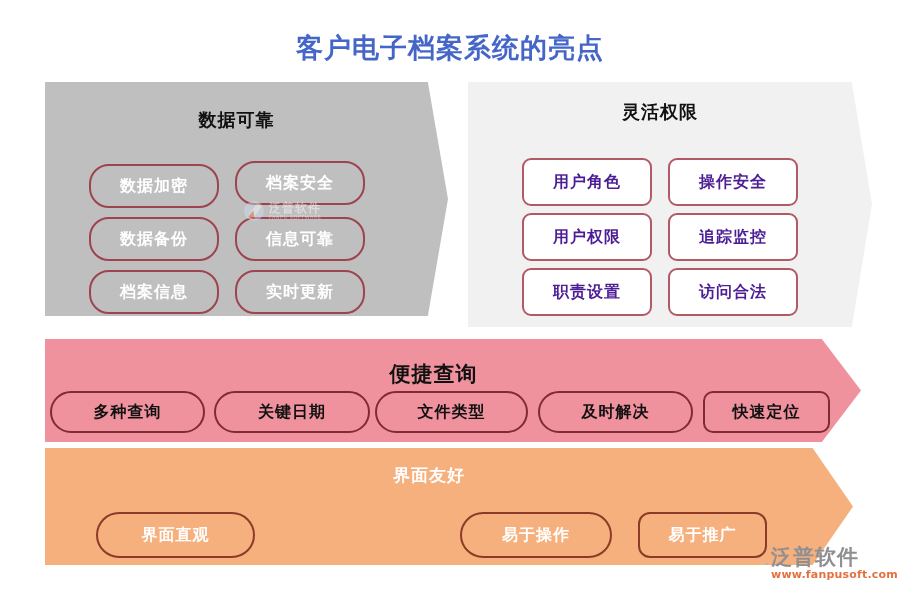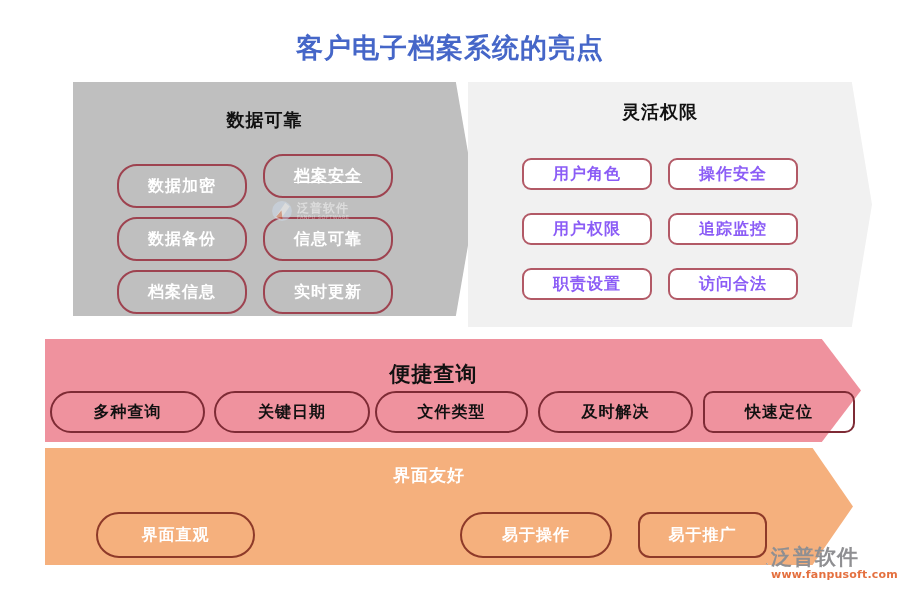--- a/index.html
+++ b/index.html
@@ -28,30 +28,30 @@
   }
   .sec-title.light { color: #ffffff; }
 
   .chip {
     position: absolute; display: flex; align-items: center; justify-content: center;
     font-weight: bold; font-size: 16px; letter-spacing: 1px; background: transparent;
     border-style: solid; border-width: 2px; cursor: default;
   }
 
   
-  #sec1 { left: 45px; top: 82px; width: 403px; height: 234px; margin-left: 28px; }
+  #sec1 { left: 45px; top: 82px; width: 403px; height: 234px; }
   #sec1 .sec-shape { background: #bfbfbf; }
   #sec1 .sec-title { left: 0; top: 26px; width: 383px; }
   #sec1 .chip { border-color: #9e4350; color: #ffffff; border-radius: 20px; width: 130px; height: 44px; }
 
   
   #sec2 { left: 468px; top: 82px; width: 404px; height: 245px; }
   #sec2 .sec-shape { background: #f1f1f1; }
   #sec2 .sec-title { left: 0; top: 18px; width: 384px; }
-  #sec2 .chip { border-color: #b25966; color: #8b5cf6; background: #ffffff; border-radius: 9px; width: 130px; height: 32px; }
+  #sec2 .chip { border-color: #b25966; color: #4c1d95; background: #ffffff; border-radius: 9px; width: 130px; height: 48px; }
 
   
   #sec3 { left: 45px; top: 339px; width: 816px; height: 103px; }
   #sec3 .sec-shape { background: #ef929e; }
   #sec3 .sec-title { left: 0; top: 21px; width: 777px; font-size: 21px; }
   #sec3 .chip { border-color: #7e2b35; color: #111111; height: 42px; top: 52px; border-radius: 22px; }
 
   
   #sec4 { left: 45px; top: 448px; width: 808px; height: 117px; }
   #sec4 .sec-shape { background: #f5b07d; }
@@ -80,21 +80,21 @@
 <body>
 
 <div class="stage">
 
   <div class="main-title">客户电子档案系统的亮点</div>
 
   <div class="section" id="sec1">
     <div class="sec-shape"></div>
     <div class="sec-title">数据可靠</div>
     <div class="chip" style="left:44px; top:82px;">数据加密</div>
-    <div class="chip" style="left:190px; top:72px;text-decoration:underline;">档案安全</div>
+    <div class="chip" style="left:190px; top:79px;">档案安全</div>
     <div class="chip" style="left:44px; top:135px;">数据备份</div>
     <div class="chip" style="left:190px; top:135px;">信息可靠</div>
     <div class="chip" style="left:44px; top:188px;">档案信息</div>
     <div class="chip" style="left:190px; top:188px;">实时更新</div>
     <div class="inner-watermark">
       <svg width="22" height="22" viewBox="0 0 40 40">
         <circle cx="20" cy="20" r="18" fill="#cfe0f2"></circle>
         <path d="M8 32 L26 5 L34 12 L16 37 Z" fill="#ffffff"></path>
         <path d="M9 31 L19 19 L21 35 Z" fill="#e4703f"></path>
       </svg>
@@ -116,21 +116,21 @@
     <div class="chip" style="left:200px; top:186px;">访问合法</div>
   </div>
 
   <div class="section" id="sec3">
     <div class="sec-shape tight"></div>
     <div class="sec-title">便捷查询</div>
     <div class="chip" style="left:5px;   width:155px;">多种查询</div>
     <div class="chip" style="left:169px; width:156px;">关键日期</div>
     <div class="chip" style="left:330px; width:153px;">文件类型</div>
     <div class="chip" style="left:493px; width:155px;">及时解决</div>
-    <div class="chip" style="left:658px; width:152px; border-radius:10px;">快速定位</div>
+    <div class="chip" style="left:658px; width:127px; border-radius:10px;">快速定位</div>
   </div>
 
   <div class="section" id="sec4">
     <div class="sec-shape"></div>
     <div class="sec-title light">界面友好</div>
     <div class="chip" style="left:51px;  width:159px;">界面直观</div>
     <div class="chip" style="left:415px; width:152px;">易于操作</div>
     <div class="chip" style="left:593px; width:129px; border-radius:12px;">易于推广</div>
   </div>
 

